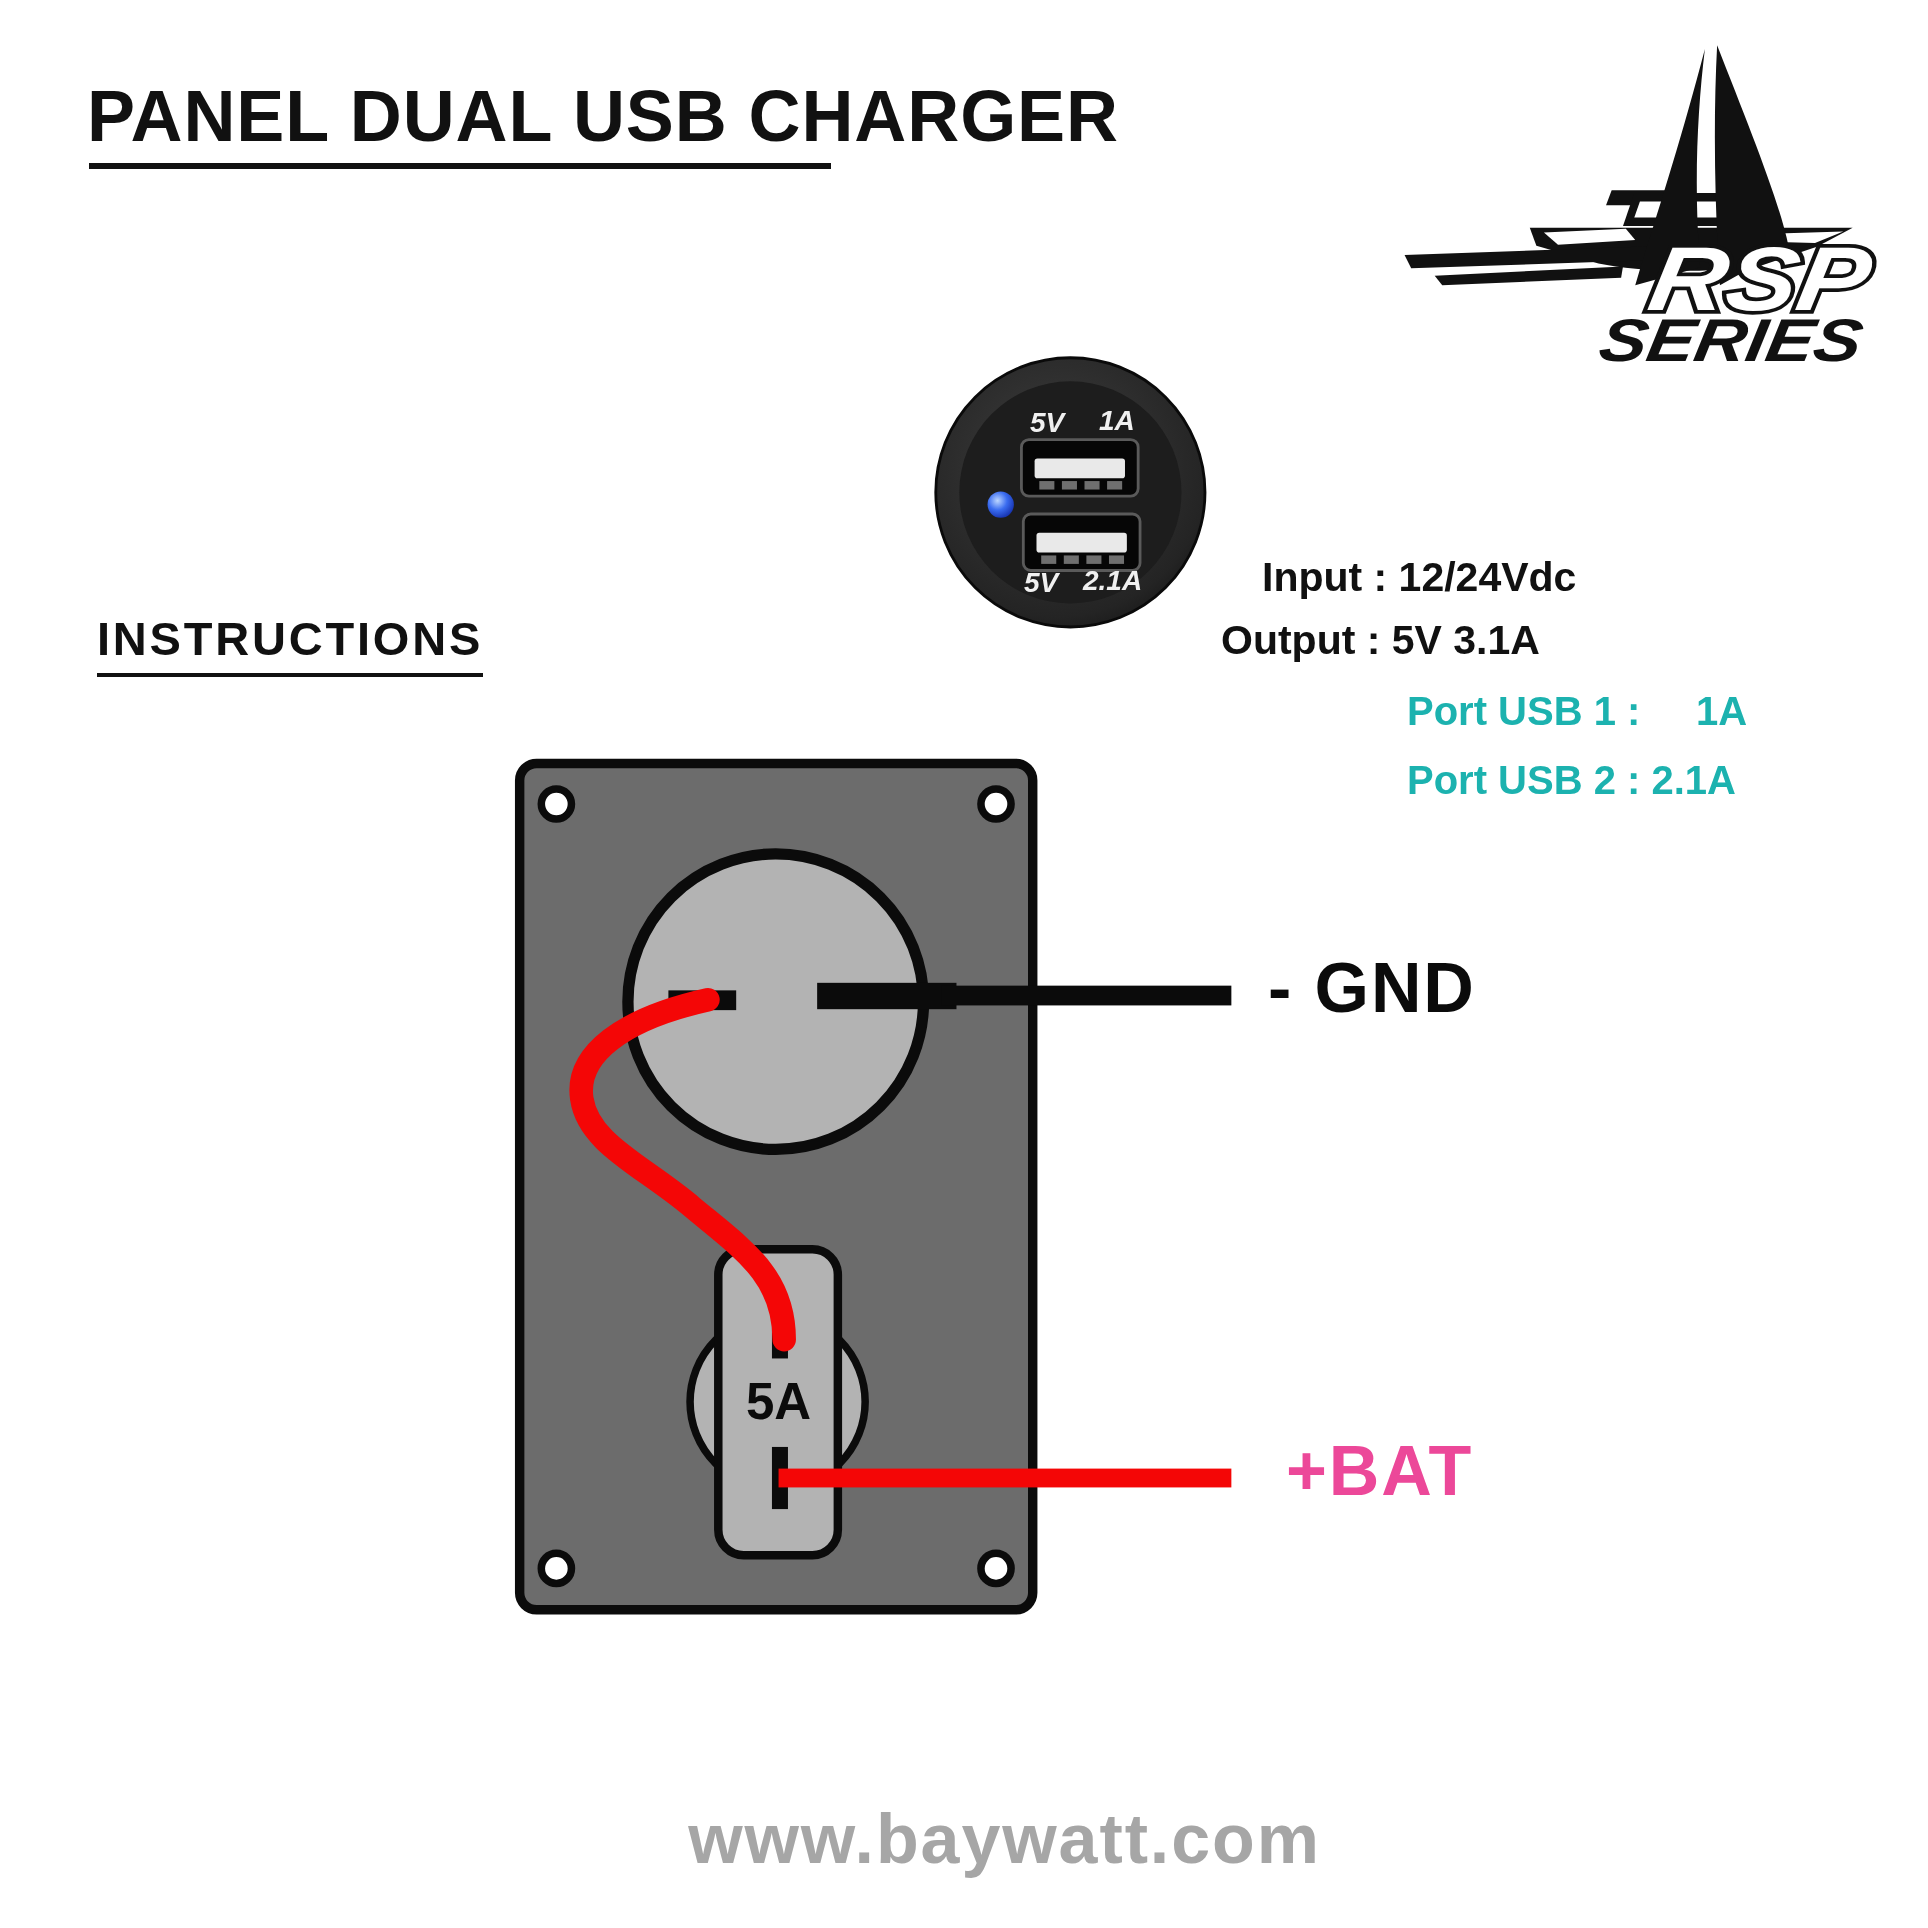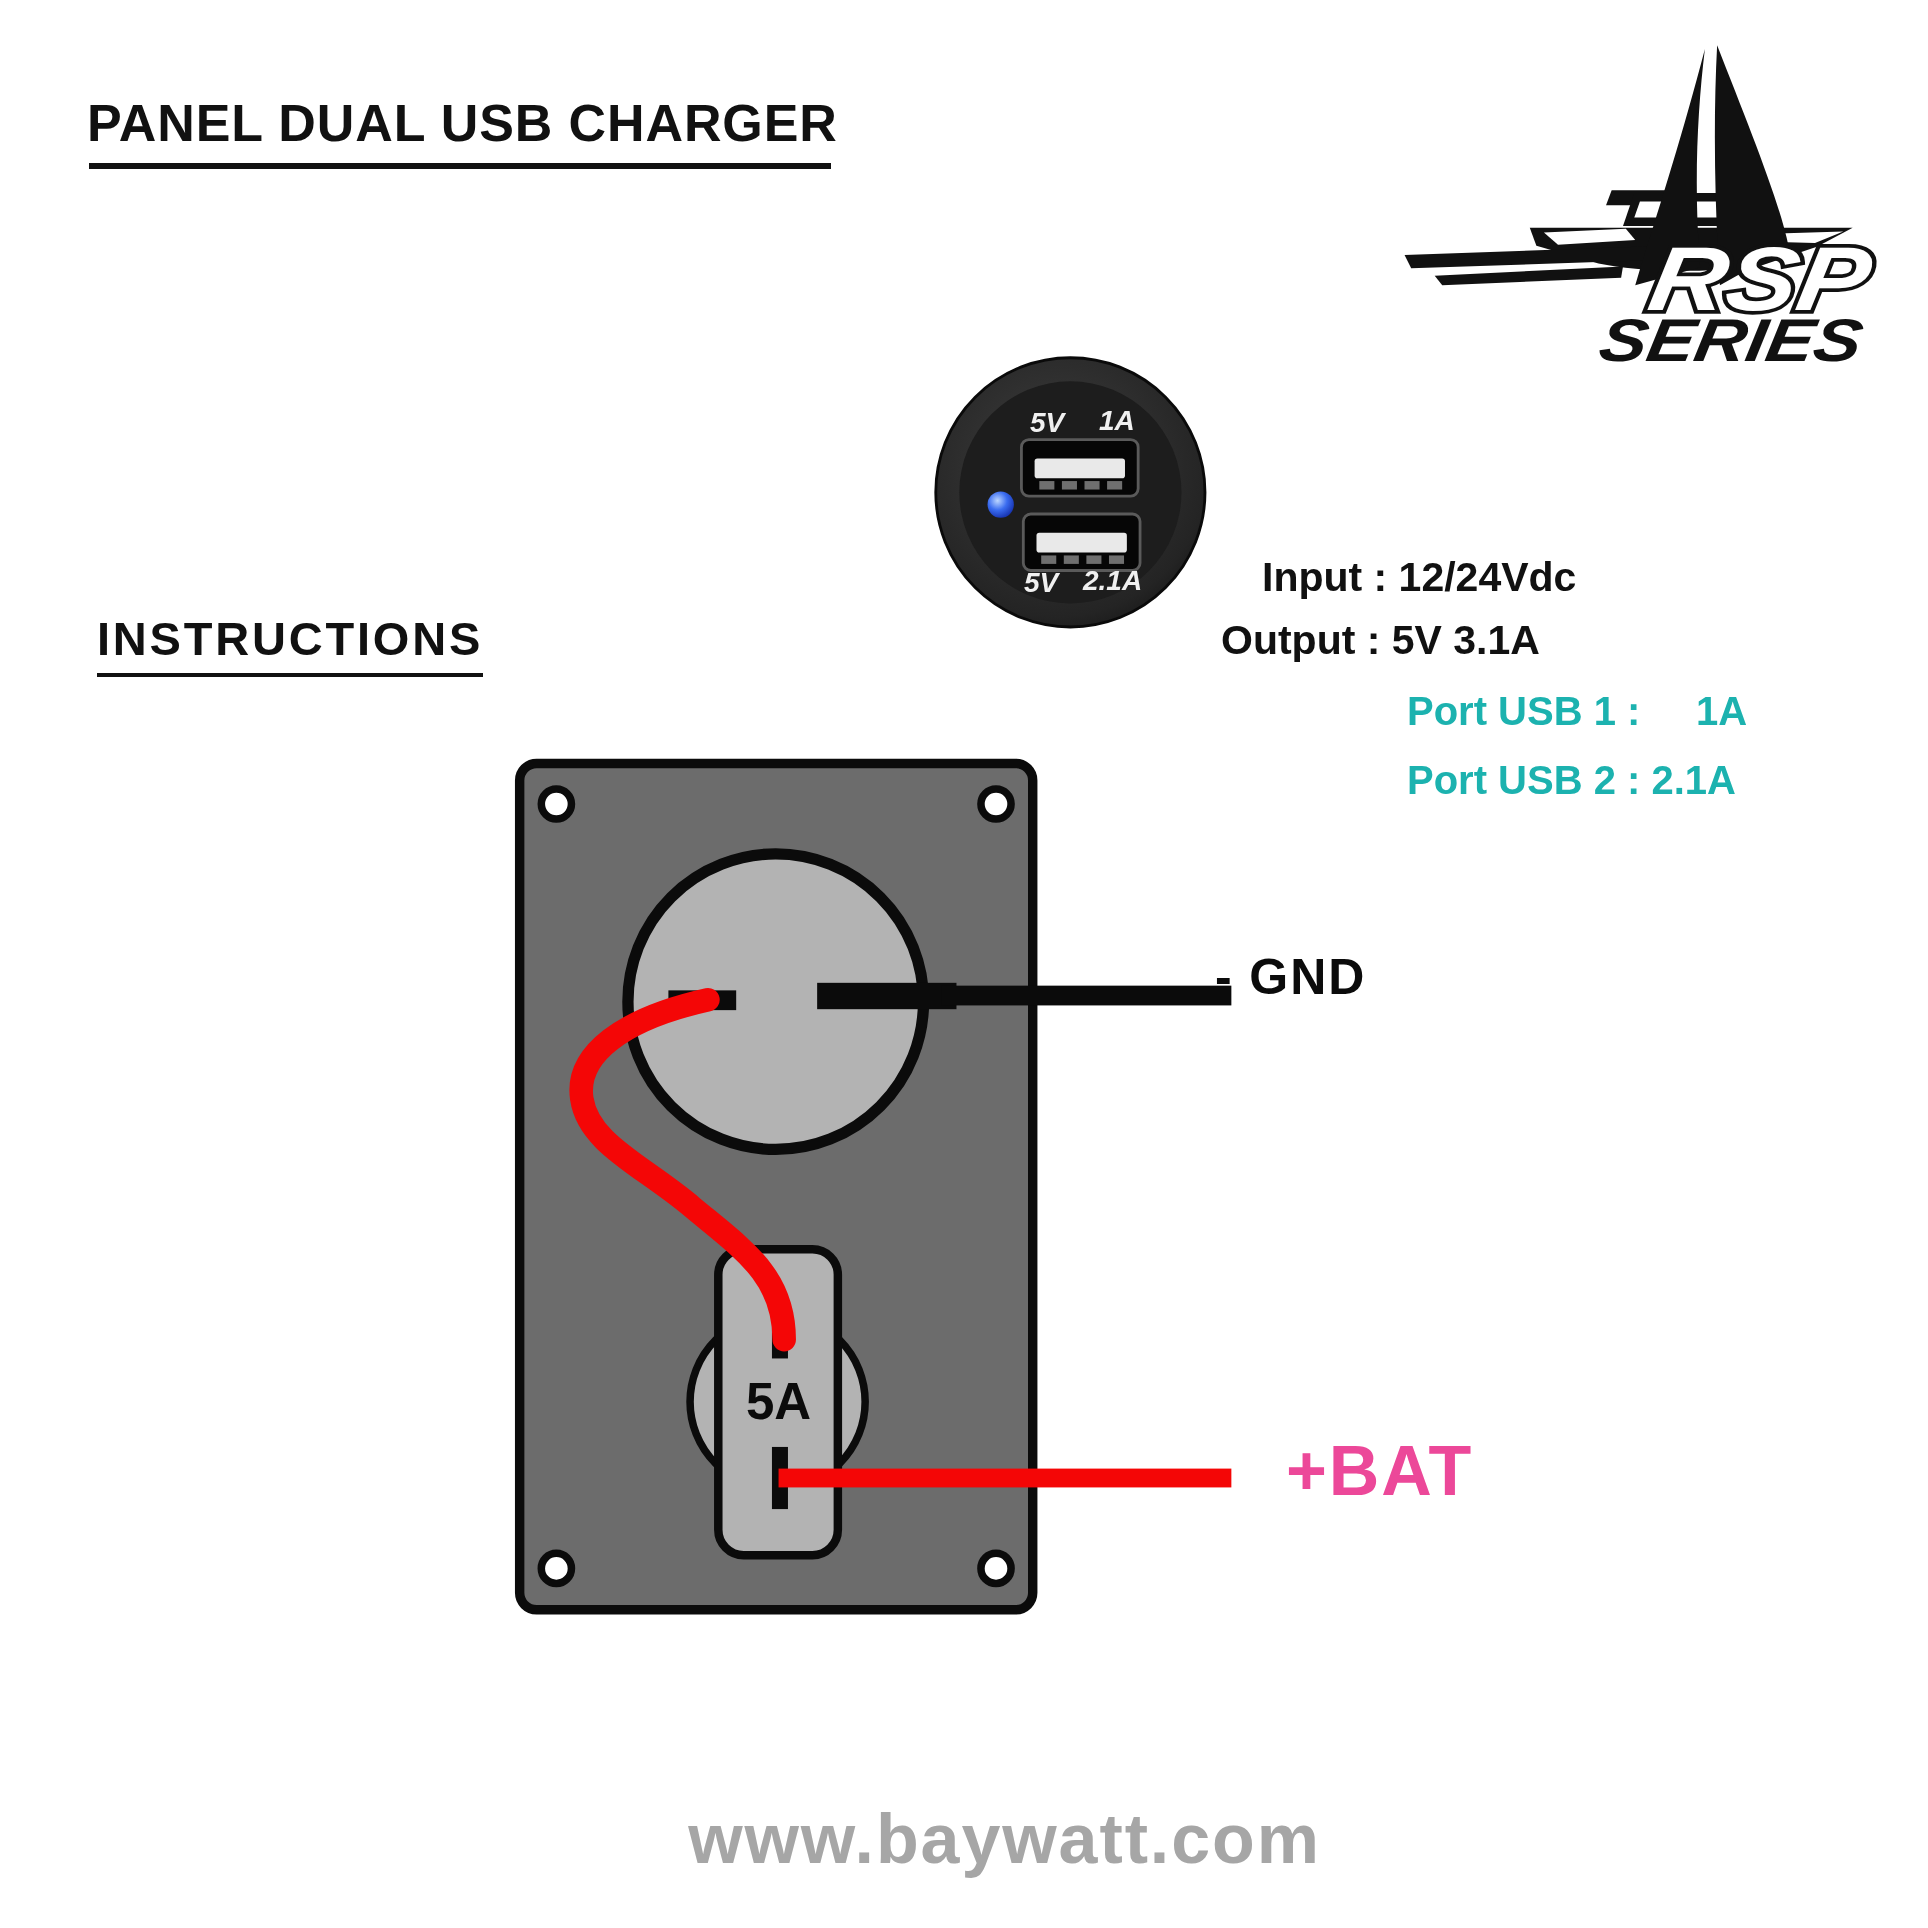--- a/index.html
+++ b/index.html
@@ -3,35 +3,35 @@
 <meta charset="utf-8">
 <style>
   html,body{margin:0;padding:0;background:#ffffff;}
   .canvas{
     position:relative;width:1928px;height:1928px;background:#ffffff;
     font-family:"Liberation Sans",sans-serif;overflow:hidden;
   }
   .abs{position:absolute;line-height:1.1;white-space:pre;}
   #art{position:absolute;left:0;top:0;}
 
-  .title{left:87px;top:77px;font-size:52px;font-weight:bold;color:#111;letter-spacing:0.9px;margin-top:18px;}
+  .title{left:87px;top:77px;font-size:72px;font-weight:bold;color:#111;letter-spacing:0.9px;}
   .title-underline{left:89px;top:163px;width:742px;height:5.6px;background:#111;}
   .subtitle{left:87px;top:183px;font-size:53px;font-weight:bold;color:#1cb2af;letter-spacing:0px;}
 
   .instructions{left:97px;top:613px;font-size:47px;font-weight:700;color:#111;
     letter-spacing:2.8px;border-bottom:4.7px solid #111;padding-bottom:8.5px;}
 
   .spec{color:#111;font-weight:bold;}
   .spec-input{left:1262px;top:555px;font-size:41px;}
   .spec-output{left:1221px;top:618px;font-size:41px;}
   .spec-port{color:#1cb2af;font-weight:700;font-size:40px;}
   .spec-port1{left:1407px;top:689px;}
   .spec-port2{left:1407px;top:758px;}
 
-  .gnd-label{left:1215px;top:950px;font-size:50px;font-weight:800;color:#0b0b0b;letter-spacing:1.9px;}
+  .gnd-label{left:1268px;top:950px;font-size:70px;font-weight:800;color:#0b0b0b;letter-spacing:1.9px;}
   .bat-label{left:1286px;top:1433px;font-size:70px;font-weight:800;color:#ec4899;letter-spacing:1.9px;}
 
   .breaker-label{left:165px;top:1347px;width:367px;text-align:center;
     font-size:43px;font-weight:bold;color:#111;line-height:55px;white-space:normal;}
   .amp-label{left:721px;top:1374px;width:115px;text-align:center;
     font-size:51px;font-weight:bold;color:#0b0b0b;}
 
   .sock-lbl{font-style:italic;font-weight:bold;color:#f0f0f0;font-size:28px;}
   .lbl-5v-top{left:1030px;top:408px;}
   .lbl-1a-top{left:1099px;top:406px;}

